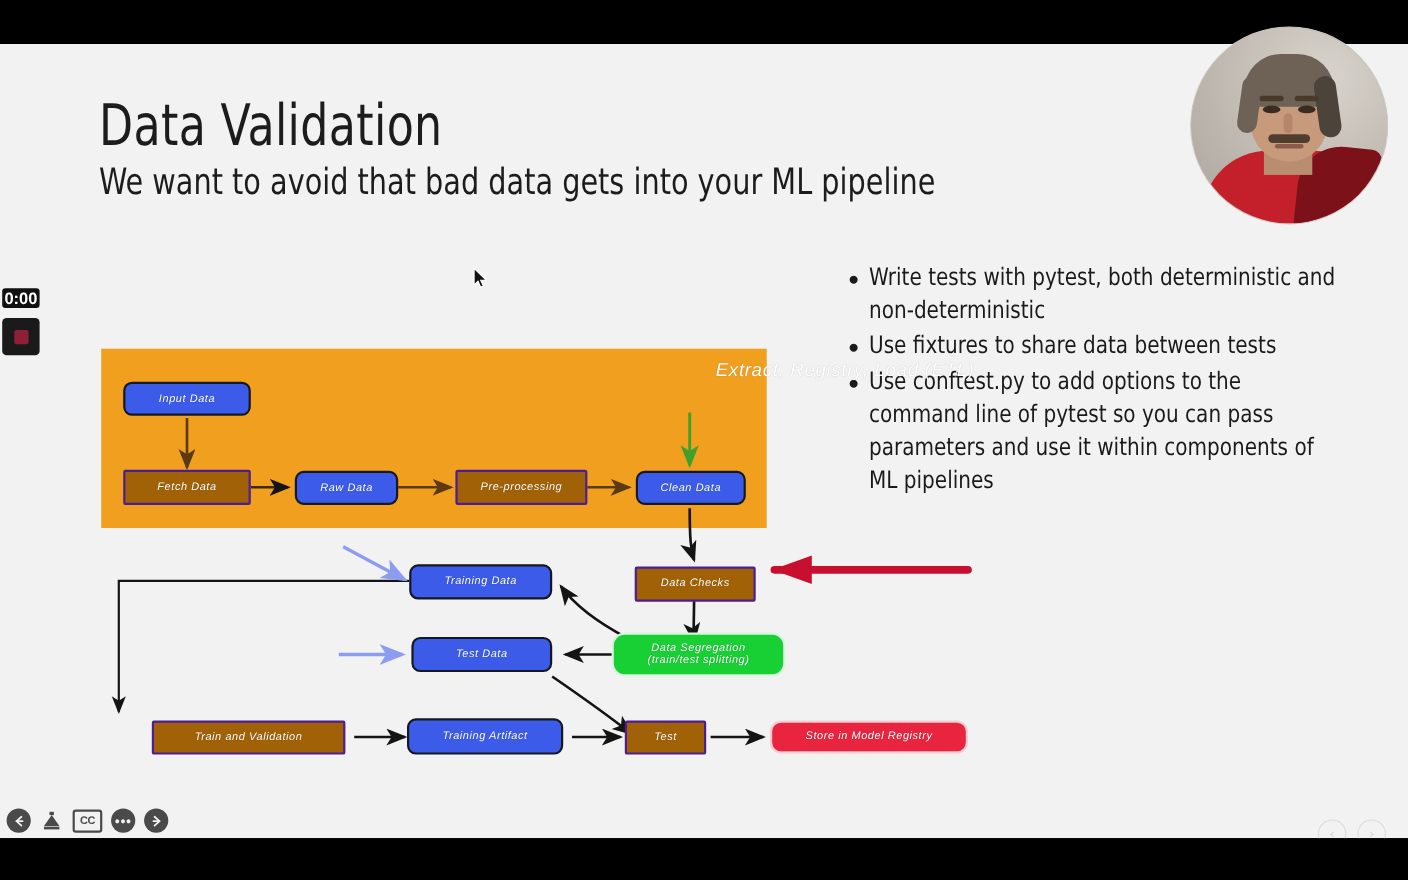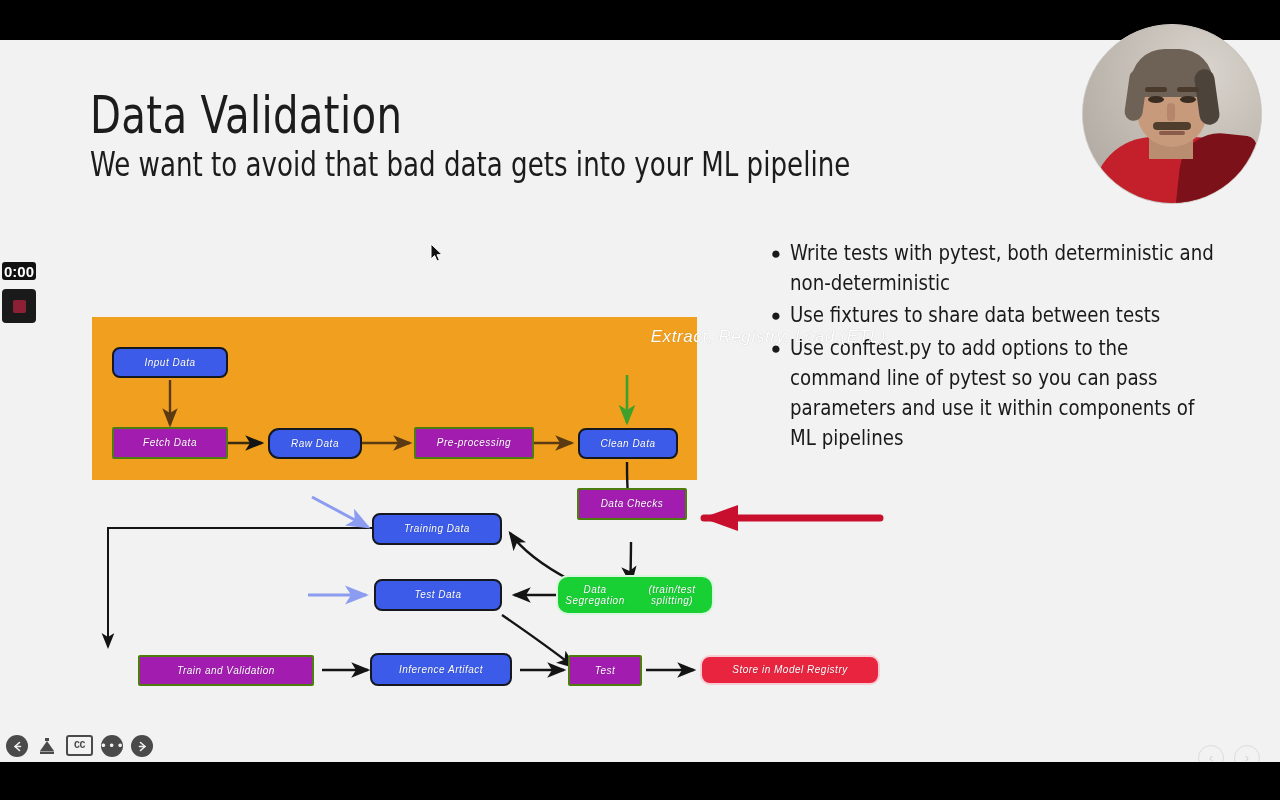--- a/index.html
+++ b/index.html
@@ -53,21 +53,21 @@
     font-family:"Liberation Sans",sans-serif;font-style:italic;letter-spacing:.6px;
     text-shadow:0 0 1px rgba(0,0,0,.25);
   }
   .node{
     position:absolute;display:flex;align-items:center;justify-content:center;
     color:#fff;font-size:10px;letter-spacing:.5px;text-align:center;
     font-family:"Liberation Sans",sans-serif;font-style:italic;
     text-shadow:0 0 1px rgba(0,0,0,.3);box-sizing:border-box;line-height:1.12;
   }
   .node.blue{background:#3b5be8;border:2.5px solid #16181f;border-radius:8px;}
-  .node.green{background:#a21caf;border:2px solid #4d7c0f;border-radius:2px;}
+  .node.green{background:#a16207;border:2px solid #4c1d95;border-radius:2px;}
   .node.green-round{background:#18cf34;border:2px solid #d9f5dd;border-radius:12px;}
   .node.red{background:#e8243f;border:2px solid #f7cdd4;border-radius:10px;}
 
   .arrow-svg{position:absolute;left:0;top:0;width:810px;height:430px;overflow:visible;}
 
   
   .webcam{
     position:absolute;left:1082px;top:24px;width:178px;height:178px;border-radius:50%;
     overflow:hidden;background:#b9b3ad;border:1px solid #cfcac4;
   }
@@ -106,21 +106,21 @@
     font-size:15px;font-weight:bold;display:flex;align-items:center;justify-content:center;
     border-radius:3px;font-family:"Liberation Sans",sans-serif;
   }
   .rec-btn{
     position:absolute;left:2px;top:289px;width:34px;height:34px;background:#1a1a1a;border-radius:4px;
     display:flex;align-items:center;justify-content:center;
   }
   .rec-sq{width:13px;height:13px;background:#8e2036;border-radius:2px;}
 
   
-  .controls{position:absolute;left:6px;top:735px;display:flex;gap:8px;font-family:Liberation Mono, monospace;}
+  .controls{position:absolute;left:6px;top:735px;display:flex;align-items:center;gap:8px;}
   .ctl{width:22px;height:22px;display:flex;align-items:center;justify-content:center;}
   .circ{width:22px;height:22px;border-radius:50%;background:#4a4a4a;display:flex;align-items:center;justify-content:center;}
   .cc-box{
     width:23px;height:17px;border:2px solid #4a4a4a;border-radius:3px;color:#4a4a4a;
     font-size:10px;font-weight:bold;display:flex;align-items:center;justify-content:center;
     letter-spacing:-.5px;background:transparent;
   }
   .dots{color:#f2f2f2;font-size:13px;line-height:1;letter-spacing:.5px;}
 
   
@@ -205,36 +205,36 @@
 
         <path d="M222,222 L278,252" stroke="#8c9cf0" stroke-width="3" fill="none" marker-end="url(#ahBlue)"></path>
         <path d="M218,320 L276,320" stroke="#8c9cf0" stroke-width="3" fill="none" marker-end="url(#ahBlue)"></path>
 
         <path d="M790,243 L614,243" stroke="#c8102e" stroke-width="7" fill="none" stroke-linecap="round"></path>
         <path d="M612,243 L648,230 L648,256 Z" fill="#c8102e"></path>
       </svg>
 
       <div class="node blue" style="left:22px;top:72px;width:116px;height:31px;">Input Data</div>
       <div class="node green" style="left:22px;top:152px;width:116px;height:32px;">Fetch Data</div>
-      <div class="node blue" style="left:178px;top:153px;width:94px;height:31px;border-radius:11px;">Raw Data</div>
+      <div class="node blue" style="left:178px;top:153px;width:94px;height:31px;">Raw Data</div>
       <div class="node green" style="left:324px;top:152px;width:120px;height:32px;">Pre-processing</div>
       <div class="node blue" style="left:488px;top:153px;width:100px;height:31px;">Clean Data</div>
 
-      <div class="node green" style="left:487px;top:213px;width:110px;height:32px;">Data Checks</div>
-
-      <div class="node green-round" style="left:466px;top:300px;width:158px;height:40px;flex-direction:row;">
+      <div class="node green" style="left:487px;top:240px;width:110px;height:32px;">Data Checks</div>
+
+      <div class="node green-round" style="left:466px;top:300px;width:158px;height:40px;flex-direction:column;">
         <span>Data Segregation</span>
         <span>(train/test splitting)</span>
       </div>
 
       <div class="node blue" style="left:284px;top:304px;width:128px;height:32px;">Test Data</div>
       <div class="node blue" style="left:282px;top:238px;width:130px;height:32px;">Training Data</div>
 
       <div class="node green" style="left:48px;top:380px;width:176px;height:31px;">Train and Validation</div>
-      <div class="node blue" style="left:280px;top:378px;width:142px;height:33px;">Inference Artifact</div>
+      <div class="node blue" style="left:280px;top:378px;width:142px;height:33px;">Training Artifact</div>
       <div class="node green" style="left:478px;top:380px;width:74px;height:31px;">Test</div>
       <div class="node red" style="left:610px;top:380px;width:180px;height:30px;">Store in Model Registry</div>
     </div>
 
     <div class="nav">
       <div class="nav-btn">‹</div>
       <div class="nav-btn">›</div>
     </div>
   </div>
 

